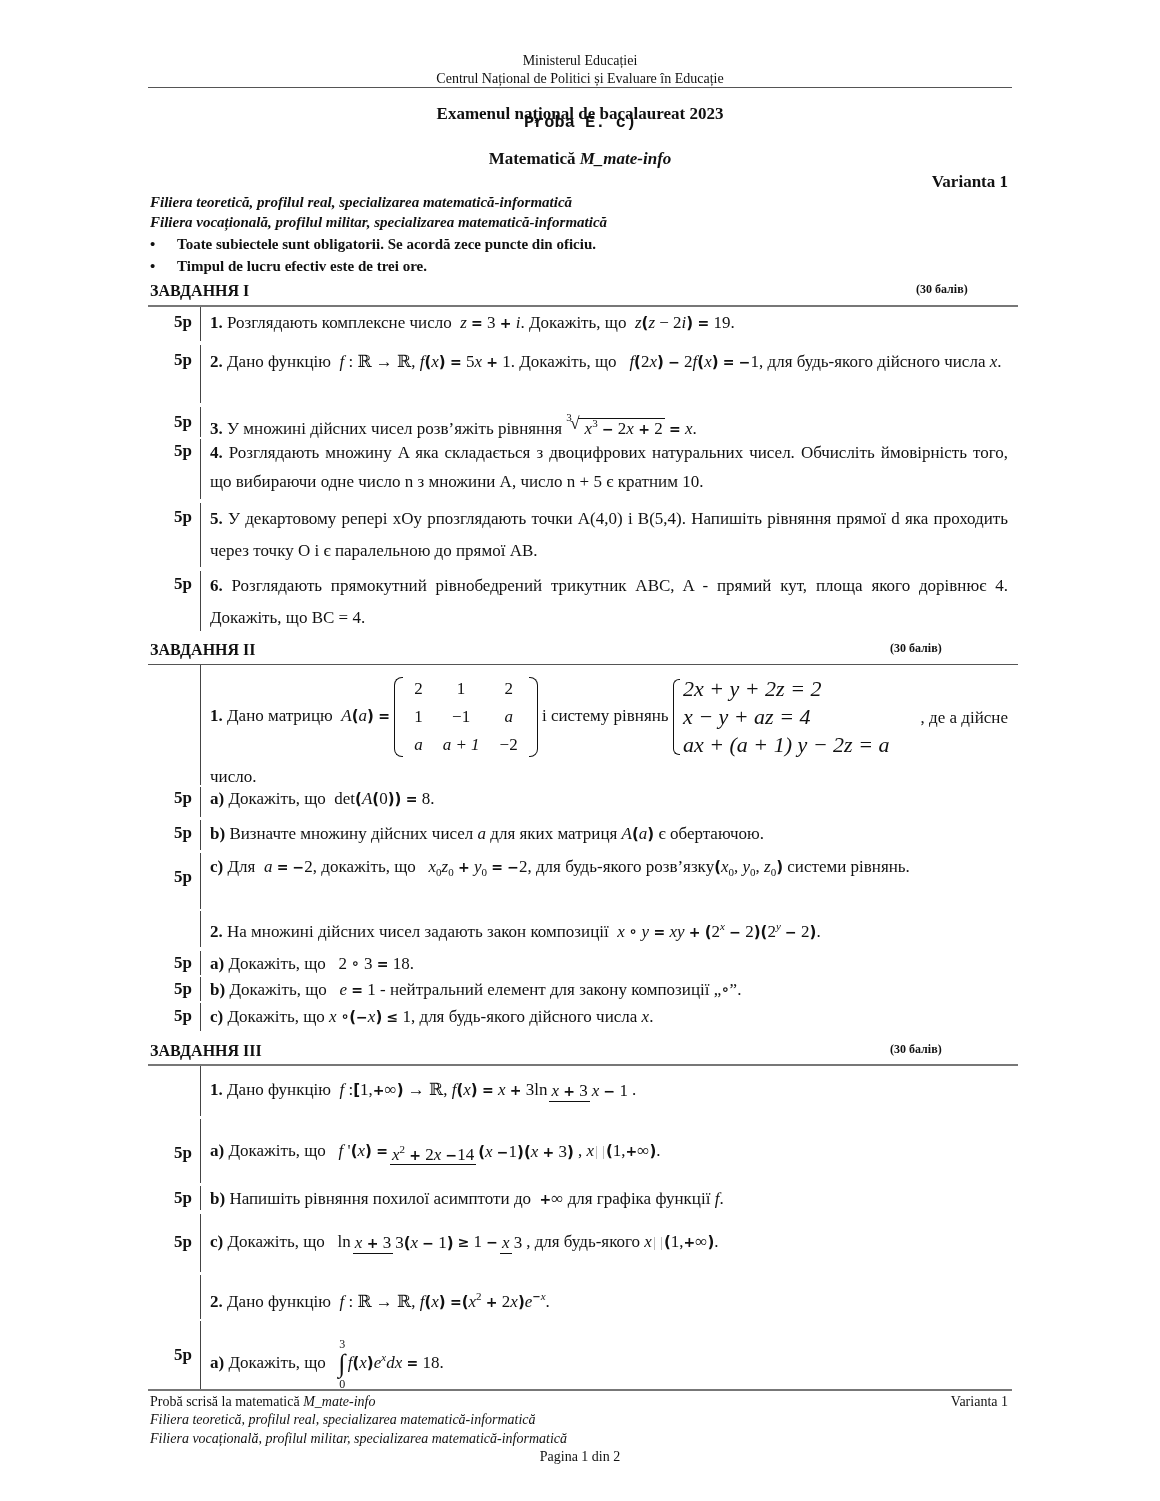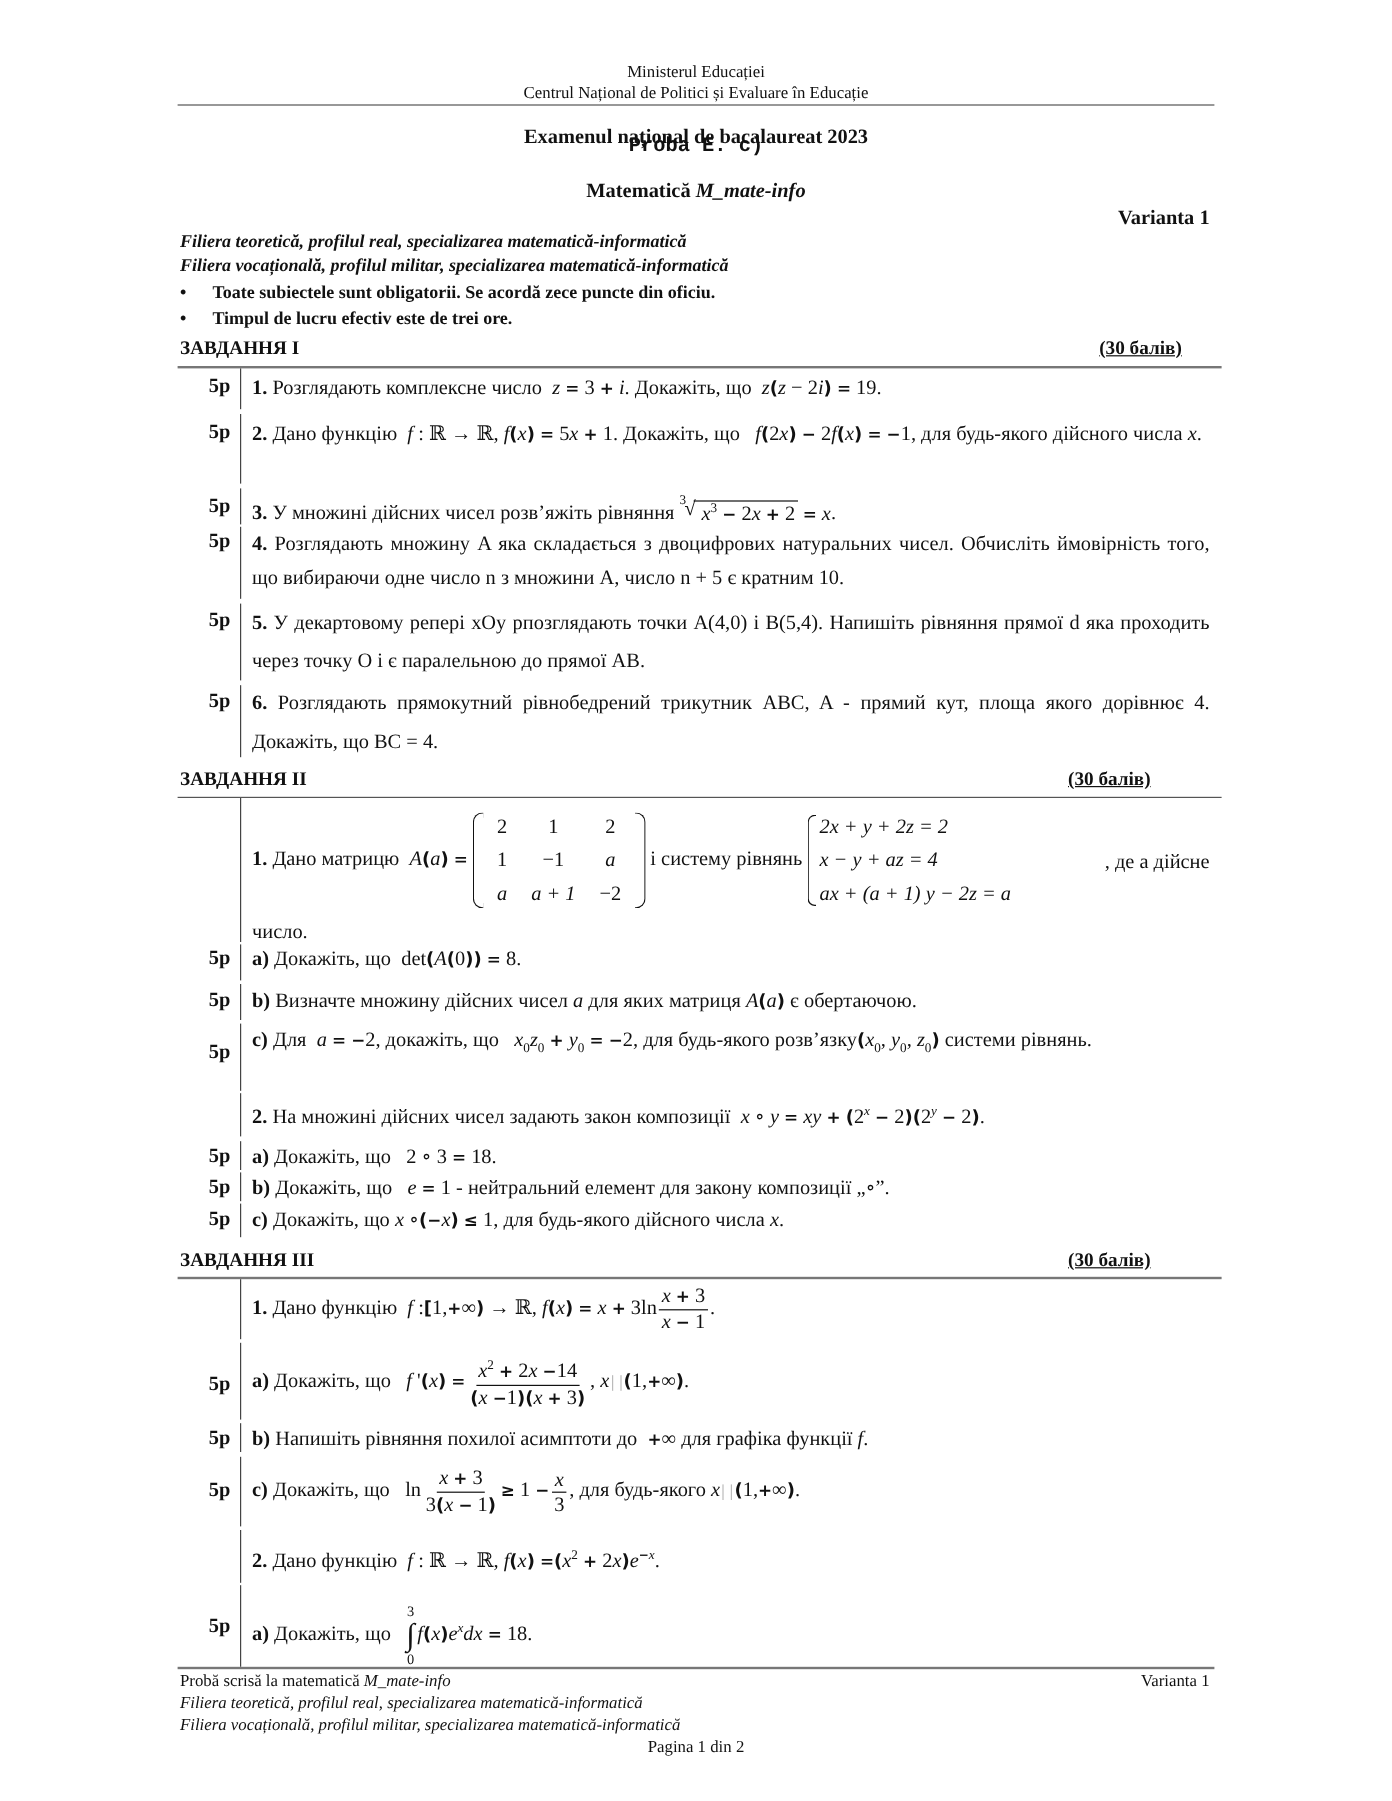--- a/index.html
+++ b/index.html
@@ -7,43 +7,43 @@
          font-family: "Liberation Serif", "DejaVu Serif", serif; color: #111; }
   .abs { position: absolute; }
   .center { left: 0; width: 1160px; text-align: center; }
   .hdr-small { font-size: 14px; line-height: 17px; }
   .title { font-size: 17px; font-weight: bold; line-height: 21px; }
   .rule { position: absolute; background: #555; }
   .info-it { font-style: italic; font-weight: bold; font-size: 15px; line-height: 19px; left: 150px; }
   .bullet { font-weight: bold; font-size: 15px; line-height: 19px; left: 150px; }
   .bullet .dot { display: inline-block; width: 27px; }
   .section-title { font-weight: bold; font-size: 16px; left: 150px; }
-  .section-pts { font-weight: bold; font-size: 16px; text-decoration: underline; }
+  .section-pts { font-weight: bold; font-size: 12px; }
   .pts { position: absolute; left: 150px; width: 42px; text-align: right;
          font-weight: bold; font-size: 17px; }
   .vline { position: absolute; left: 200px; width: 1px; background: #444; }
   .txt { position: absolute; left: 210px; width: 798px; font-size: 17px; line-height: 29px; text-align: justify; }
   .txt b { font-weight: bold; }
   .m { font-style: italic; }
   .r { font-style: normal; }
   .bk { font-family: "DejaVu Sans", sans-serif; font-weight: bold; font-size: 15px; }
   .op { font-family: "DejaVu Sans", sans-serif; font-weight: bold; font-size: 14px; }
-  .frac { display: inline-flex; flex-direction: column; align-items: center; vertical-align: middle; line-height: 20px; margin: 0 2px; }
+  .frac { display: inline-flex; flex-direction: row; align-items: center; vertical-align: middle; line-height: 20px; margin: 0 2px; }
   .frac .num { border-bottom: 1px solid #111; padding: 0 2px; }
   .frac .den { padding: 0 2px; }
   .matrix { display: inline-block; vertical-align: middle; position: relative; padding: 0 10px; }
   .matrix:before, .matrix:after { content: ""; position: absolute; top: 2px; bottom: 2px; width: 8px; border: 1px solid #111; }
   .matrix:before { left: 0; border-right: none; border-radius: 8px 0 0 8px; }
   .matrix:after { right: 0; border-left: none; border-radius: 0 8px 8px 0; }
   .matrix table { border-collapse: collapse; }
   .matrix td { padding: 0 10px; text-align: center; line-height: 28px; font-size: 17px; }
   .system { display: inline-block; vertical-align: middle; position: relative; padding-left: 10px; }
   .system:before { content: ""; position: absolute; left: 0; top: 4px; bottom: 4px; width: 6px;
                    border-left: 1px solid #111; border-top: 1px solid #111; border-bottom: 1px solid #111; border-radius: 6px 0 0 6px; }
-  .system div { line-height: 28px; font-size: 17px; }
+  .system div { line-height: 28px; font-size: 22px; }
   .root { display: inline-block; position: relative; padding-left: 12px; }
   .root .idx { position: absolute; left: 0; top: -6px; font-size: 11px; }
   .root .rad { border-top: 1px solid #111; padding: 0 2px; }
   .root .sym { position: absolute; left: 4px; top: 0; }
   .integral { display: inline-flex; flex-direction: column; align-items: center; vertical-align: middle; line-height: 14px; font-size: 12px; margin-right: 2px; }
   .integral .s { font-size: 26px; line-height: 26px; }
   .missing { display: inline-block; width: 6px; height: 13px; border-left: 1px solid #bbb; border-right: 1px solid #bbb; vertical-align: middle; margin: 0 2px; }
   .footer { font-size: 14px; line-height: 18px; left: 150px; text-align: center; }
   .footer-it { font-style: italic; }
 </style>

